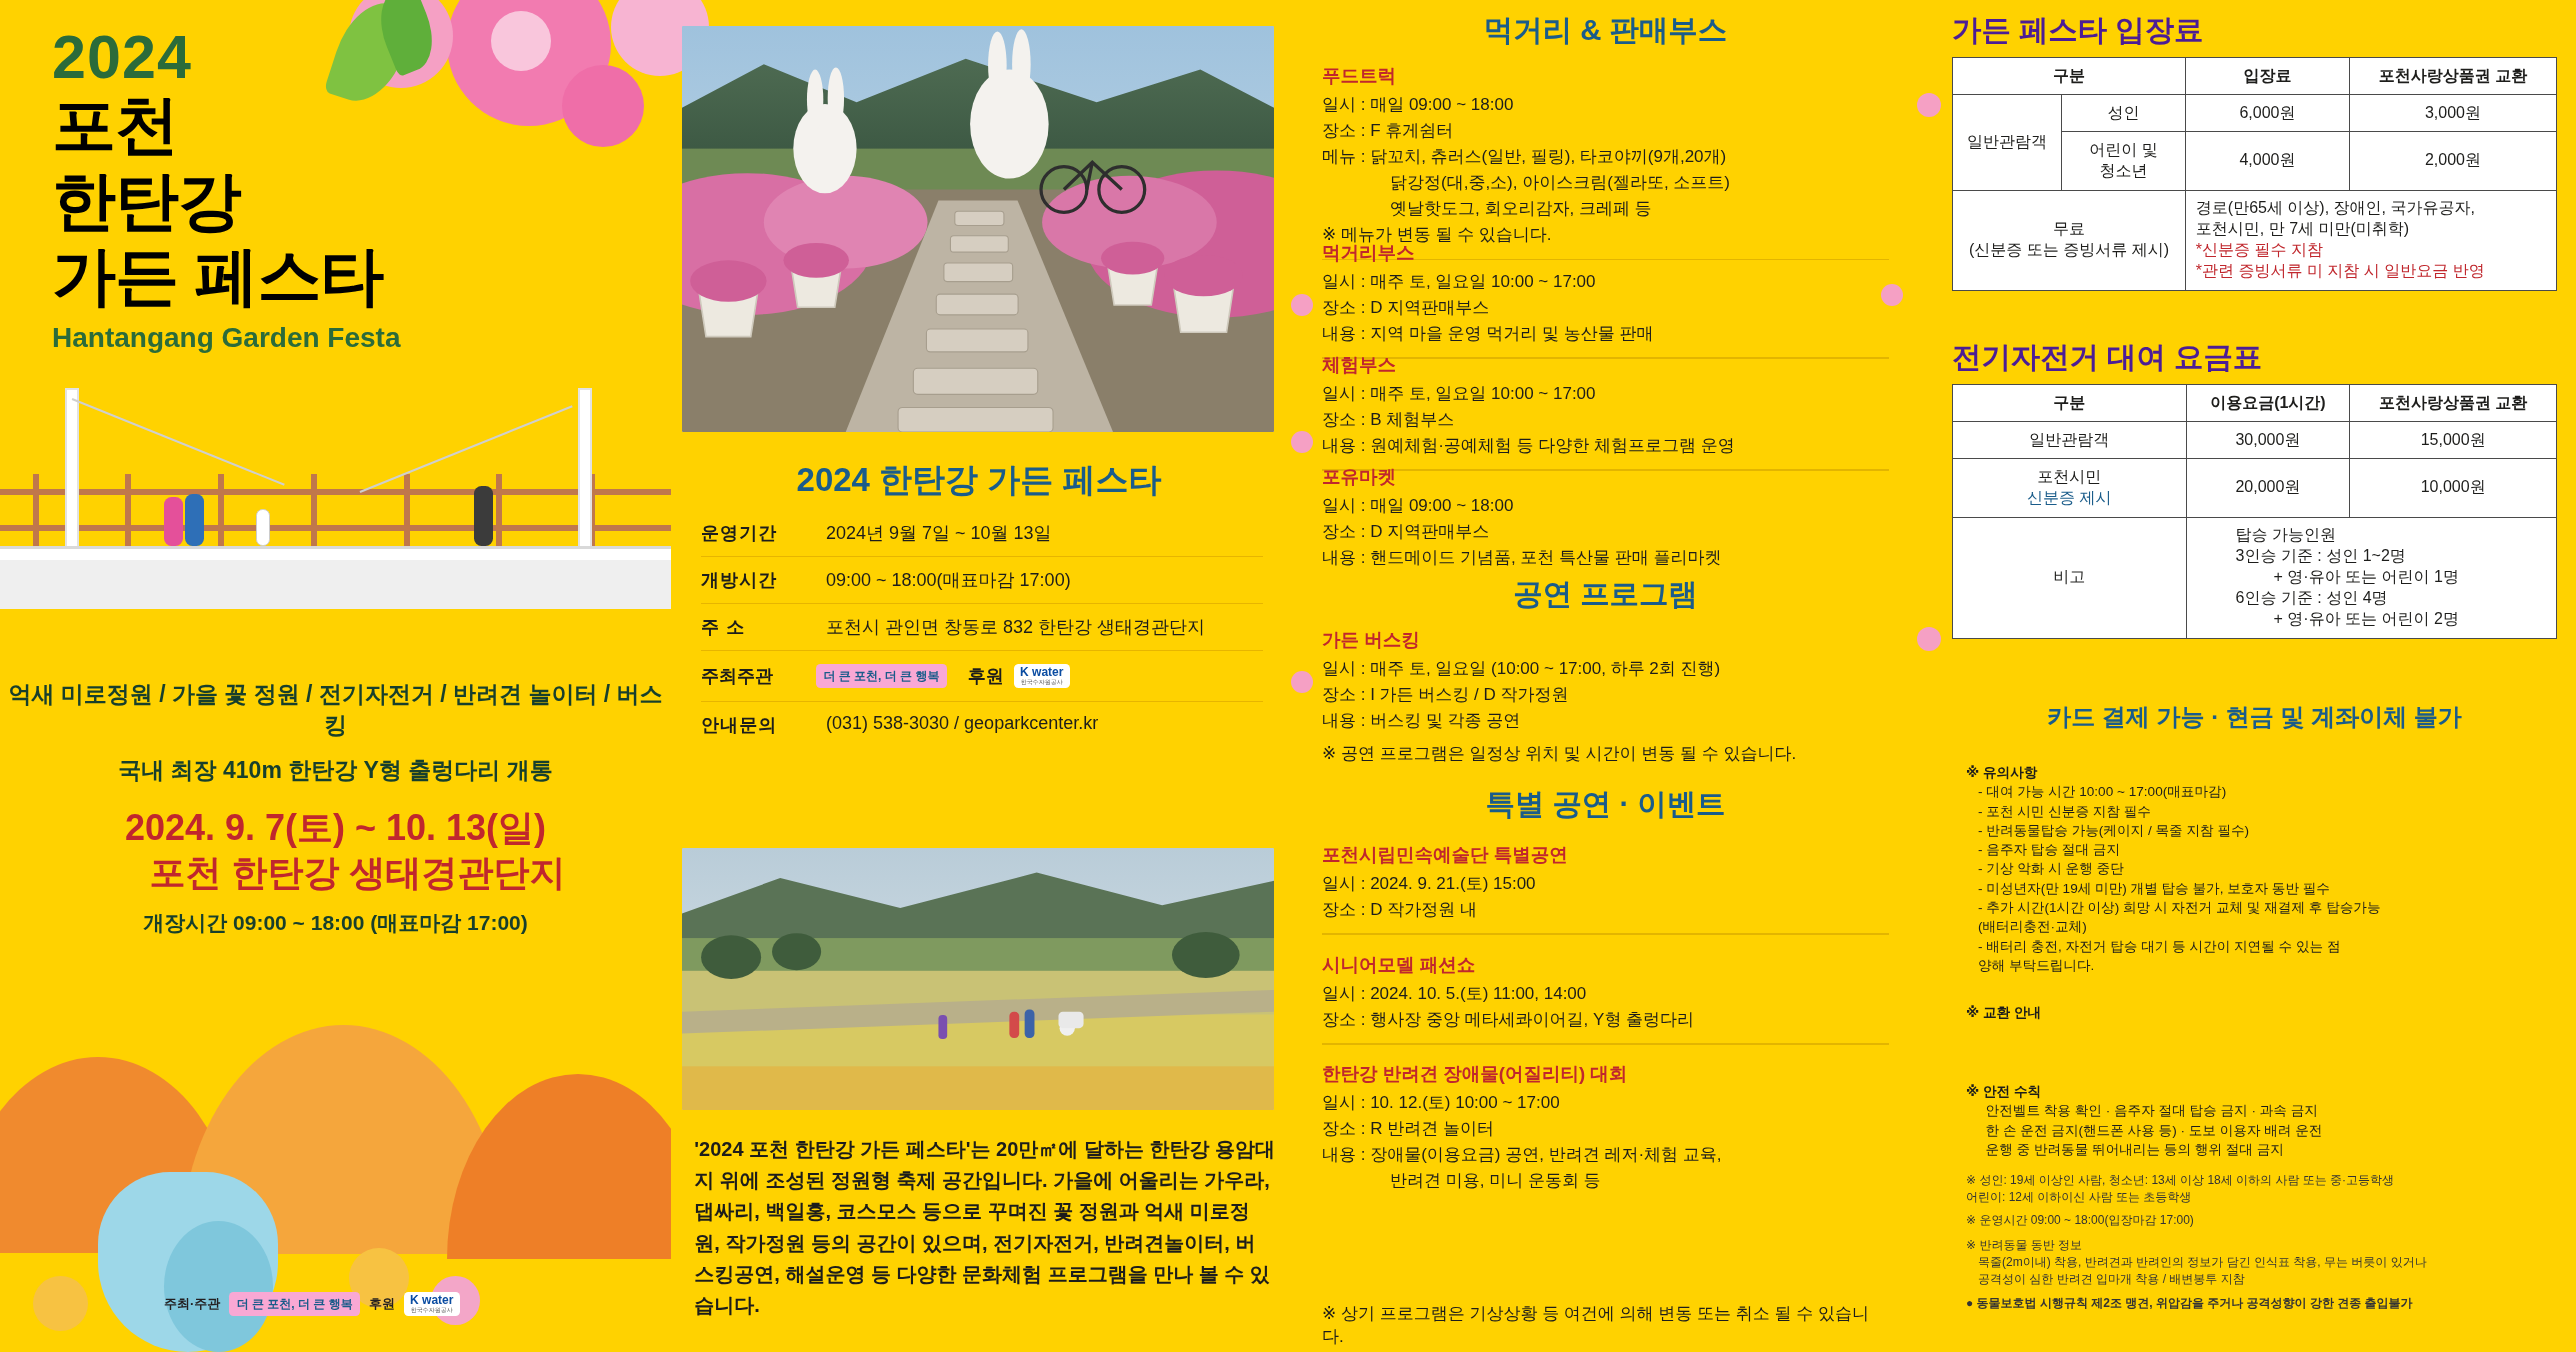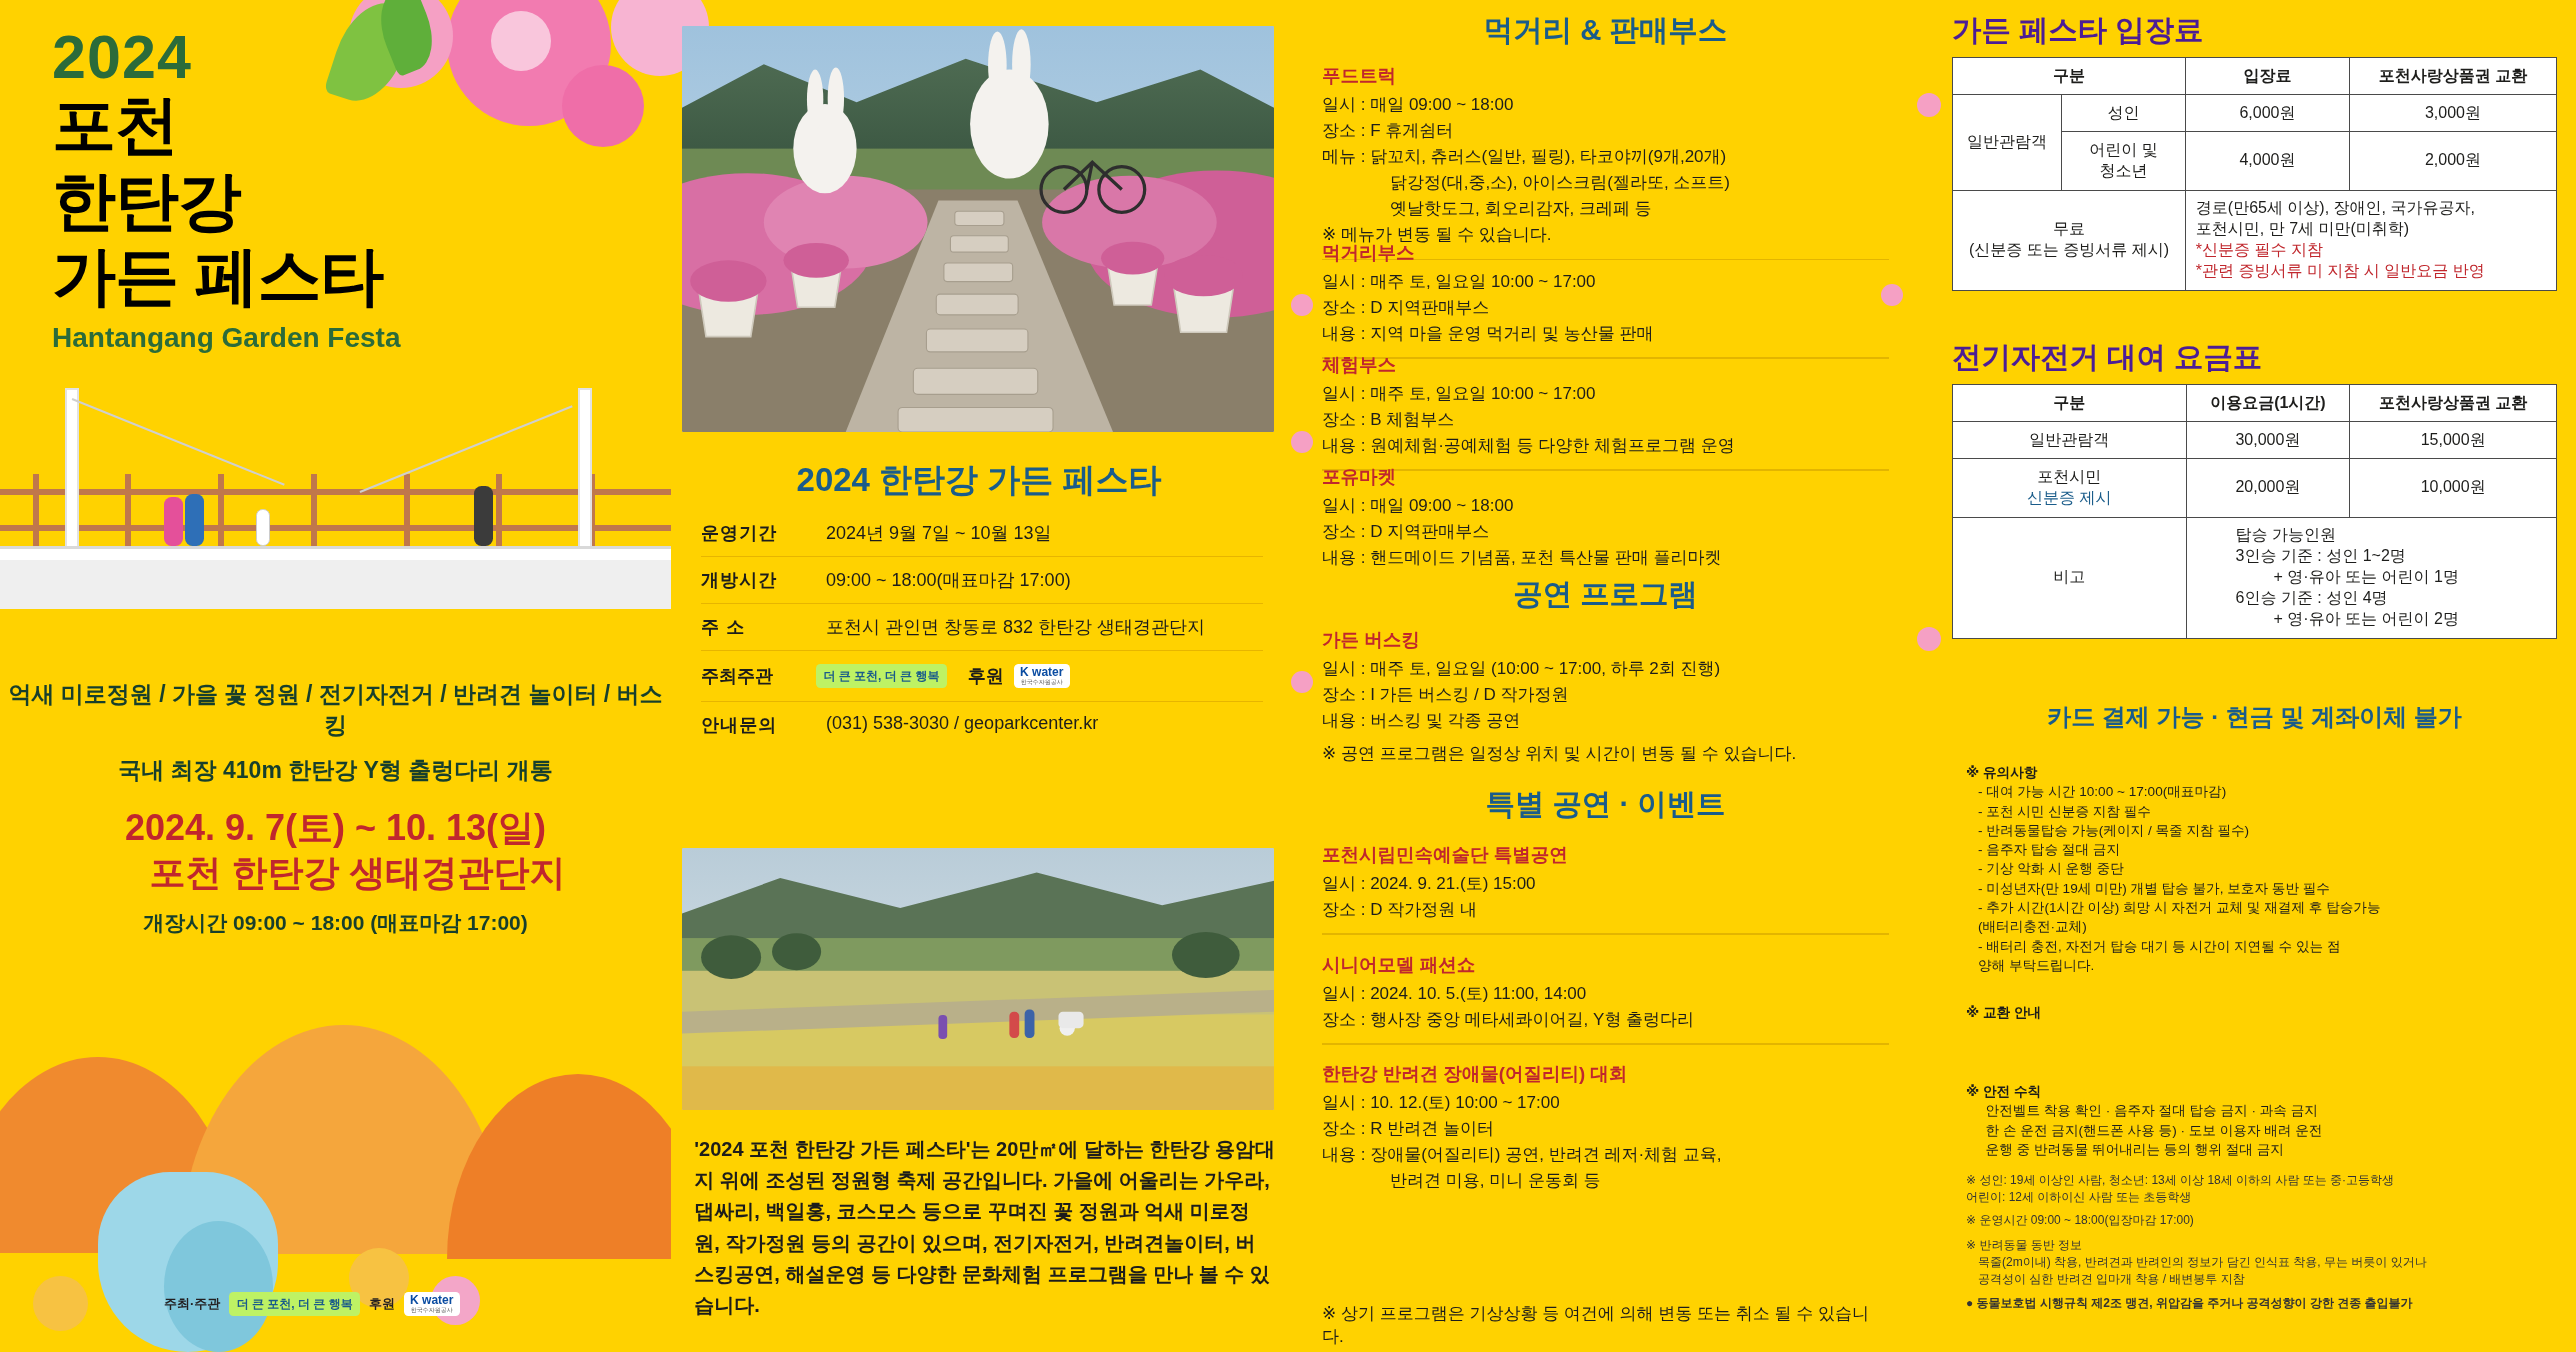--- a/index.html
+++ b/index.html
@@ -49,21 +49,21 @@
   .sl-date { font-size:36px; font-weight:bold; color:#C0272D; line-height:1.25; }
   .sl-place { font-size:36px; font-weight:bold; color:#C0272D; line-height:1.25;padding-left:44px; }
   .sl-open { font-size:21px; font-weight:bold; color:#173f2c; margin-top:14px;}
 
   
   .landscape { position:absolute; left:0; top:992px; width:671px; height:360px; overflow:hidden;}
   .hill { position:absolute; border-radius:50% 50% 0 0 / 100% 100% 0 0; }
   .river { position:absolute; background:#9DD7E8; }
 
   .sponsor-bottom { position:absolute; left:164px; top:1292px; display:flex; align-items:center; gap:8.7px; font-size:13px; font-weight:bold;}
-  .logo-pill { background:#bef264; border-radius:4.4px; padding:3.3px 7.6px; font-size:12px; font-weight:bold; color:#1a5c8a; display:inline-flex; align-items:center; gap:3.3px;}
+  .logo-pill { background:#f9a8d4; border-radius:4.4px; padding:3.3px 7.6px; font-size:12px; font-weight:bold; color:#1a5c8a; display:inline-flex; align-items:center; gap:3.3px;}
   .logo-kwater { background:#fff; border-radius:4.4px; padding:2.2px 6.5px; font-size:12px; font-weight:bold; color:#0b4da2; text-align:center; line-height:1.1;}
   .logo-kwater small{ display:block; font-size:6px; color:#555; font-weight:normal;}
 
   
   .col2 { position:absolute; left:679px; top:0; width:600px; height:1352px; }
   .photo { position:absolute; border-radius:1.1px; overflow:hidden; }
   .photo1 { left:2.7px; top:26px; width:592px; height:406px; }
   .photo2 { left:2.7px; top:848px; width:592px; height:262px; }
 
   .c2-title { position:absolute; left:0; top:458px; width:600px; text-align:center; font-size:33px; font-weight:bold; color:#1a5c8a;}
@@ -377,21 +377,21 @@
       <div class="blk-title">시니어모델 패션쇼</div>
       <p>일시 : 2024. 10. 5.(토) 11:00, 14:00</p>
       <p>장소 : 행사장 중앙 메타세콰이어길, Y형 출렁다리</p>
       <div class="hr-y"></div>
     </div>
 
     <div class="blk" style="top:1061px;">
       <div class="blk-title">한탄강 반려견 장애물(어질리티) 대회</div>
       <p>일시 : 10. 12.(토) 10:00 ~ 17:00</p>
       <p>장소 : R 반려견 놀이터</p>
-      <p>내용 : 장애물(어질리티) 공연, 반려견 레저·체험 교육,</p>
+      <p>내용 : 장애물(이용요금) 공연, 반려견 레저·체험 교육,</p>
       <p class="indent">반려견 미용, 미니 운동회 등</p>
     </div>
 
     <div class="blk" style="top:1303px;">
       <p class="note">※ 상기 프로그램은 기상상황 등 여건에 의해 변동 또는 취소 될 수 있습니다.</p>
     </div>
 
     <div class="deco-flower" style="position:absolute;left:-12px;top:294px;width:22px;height:22px;background:#F5A0C4;"></div>
     <div class="deco-flower" style="position:absolute;left:-12px;top:431px;width:22px;height:22px;background:#F5A0C4;"></div>
     <div class="deco-flower" style="position:absolute;left:-12px;top:671px;width:22px;height:22px;background:#F5A0C4;"></div>

